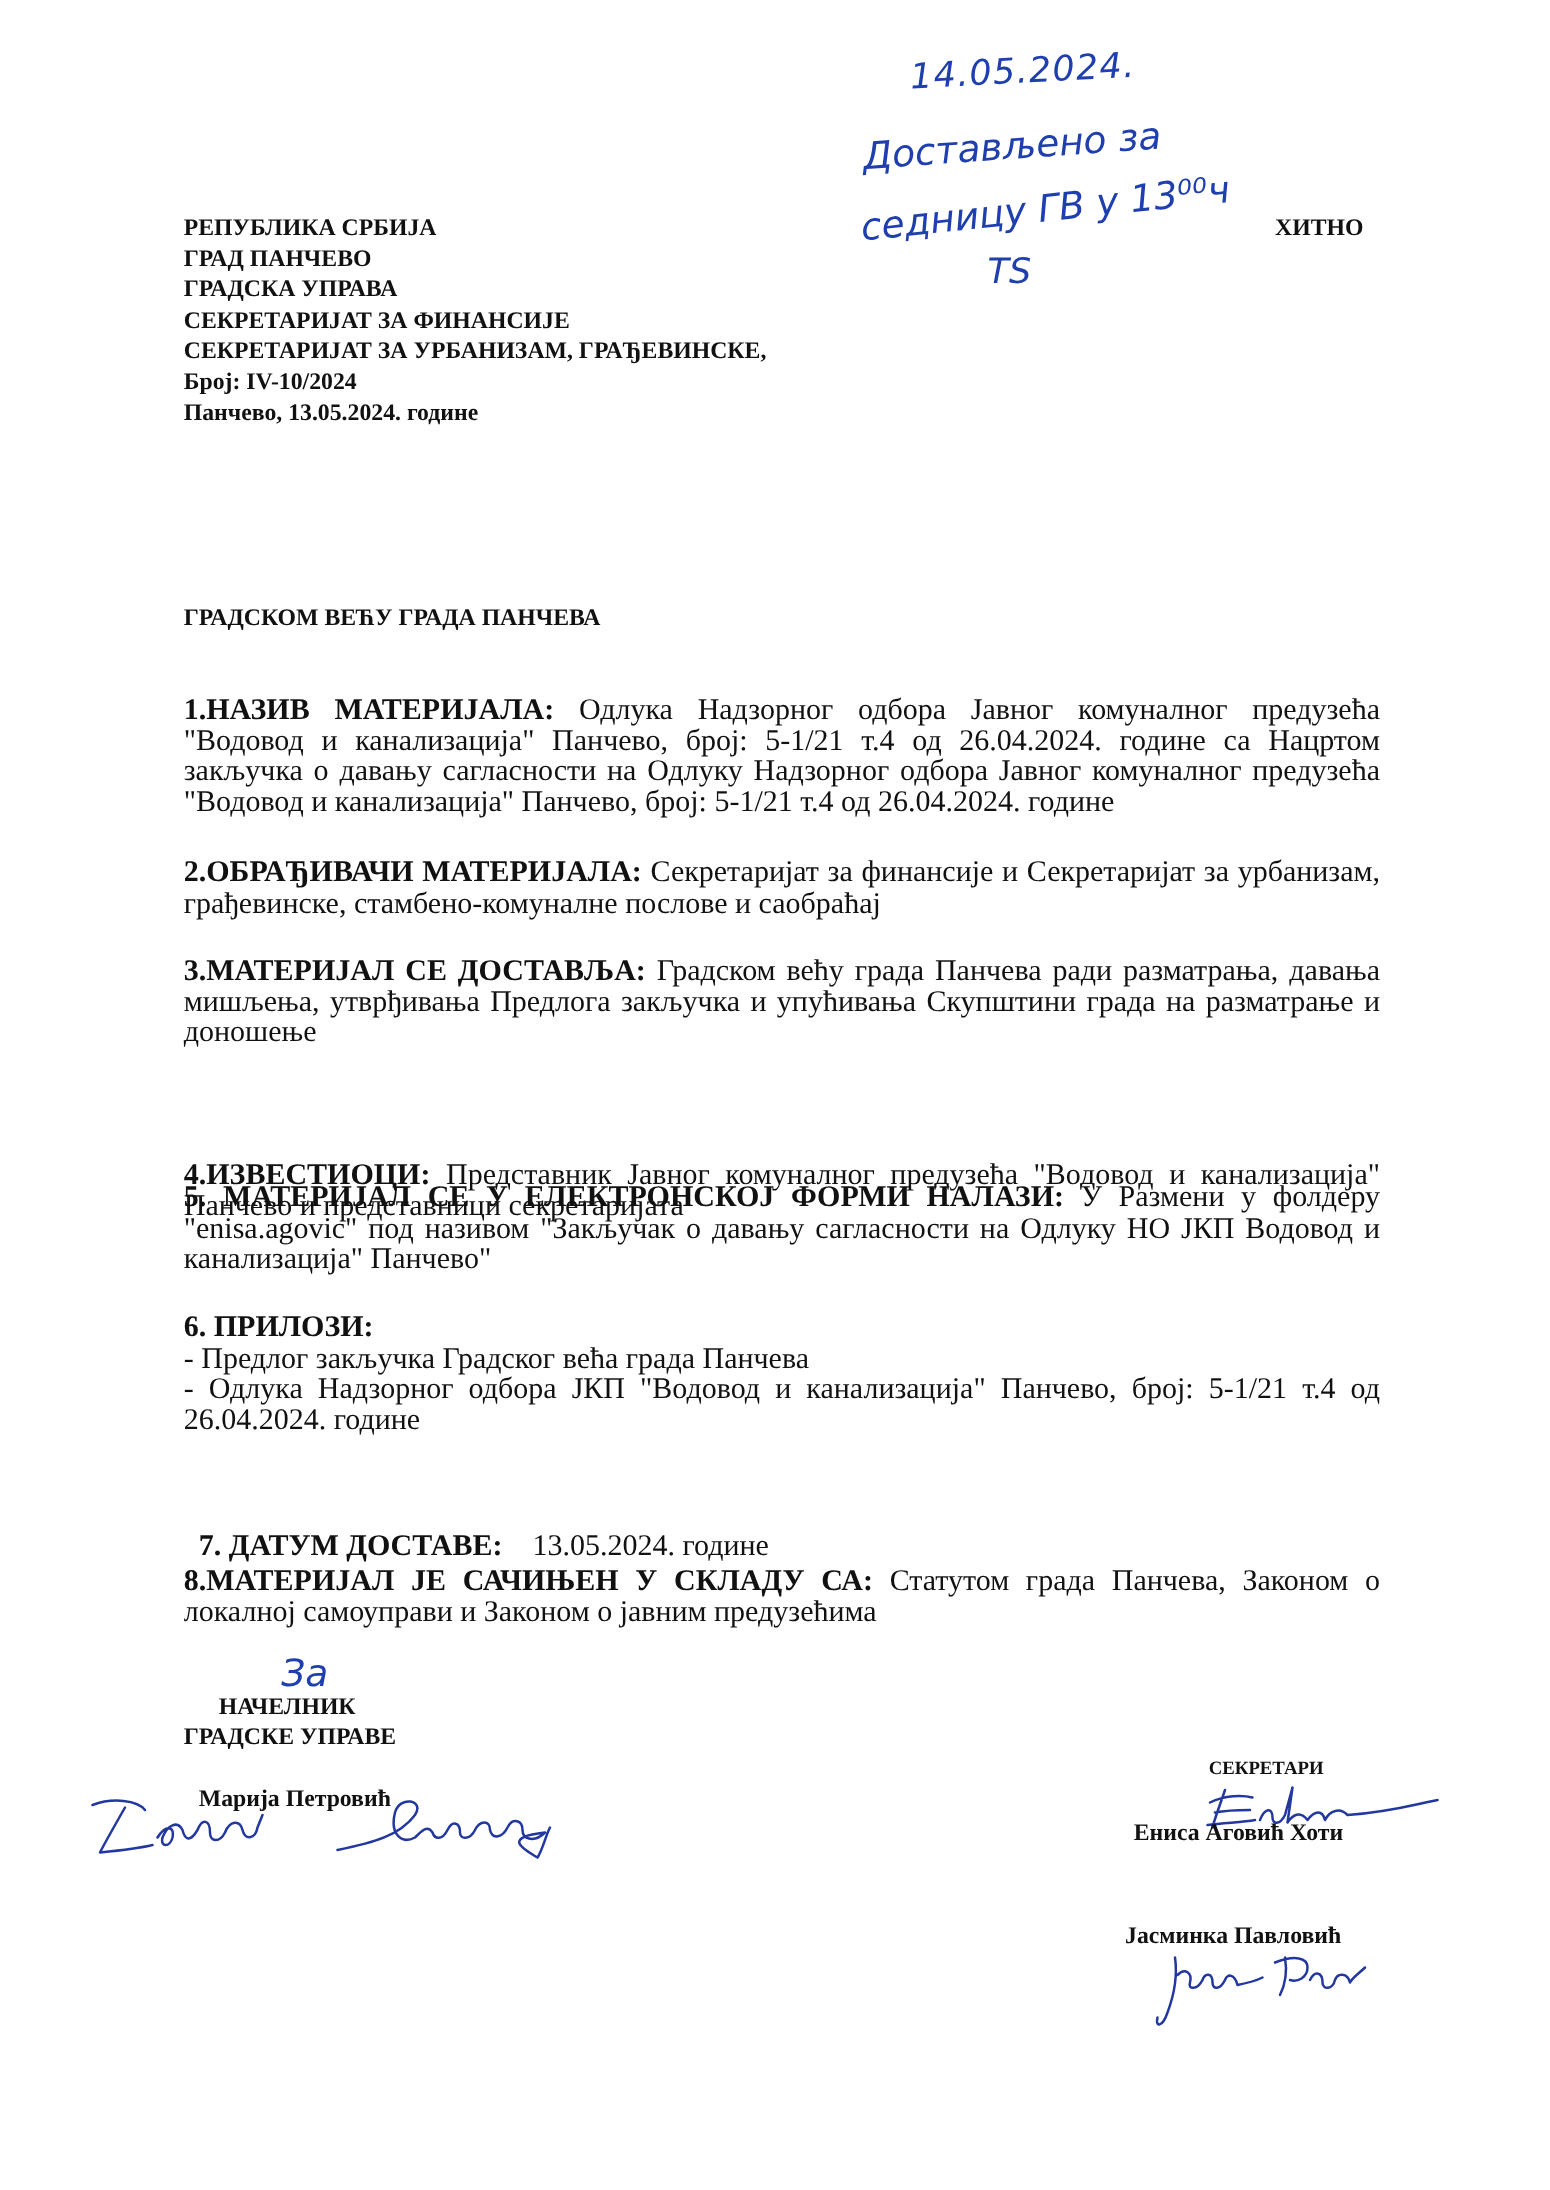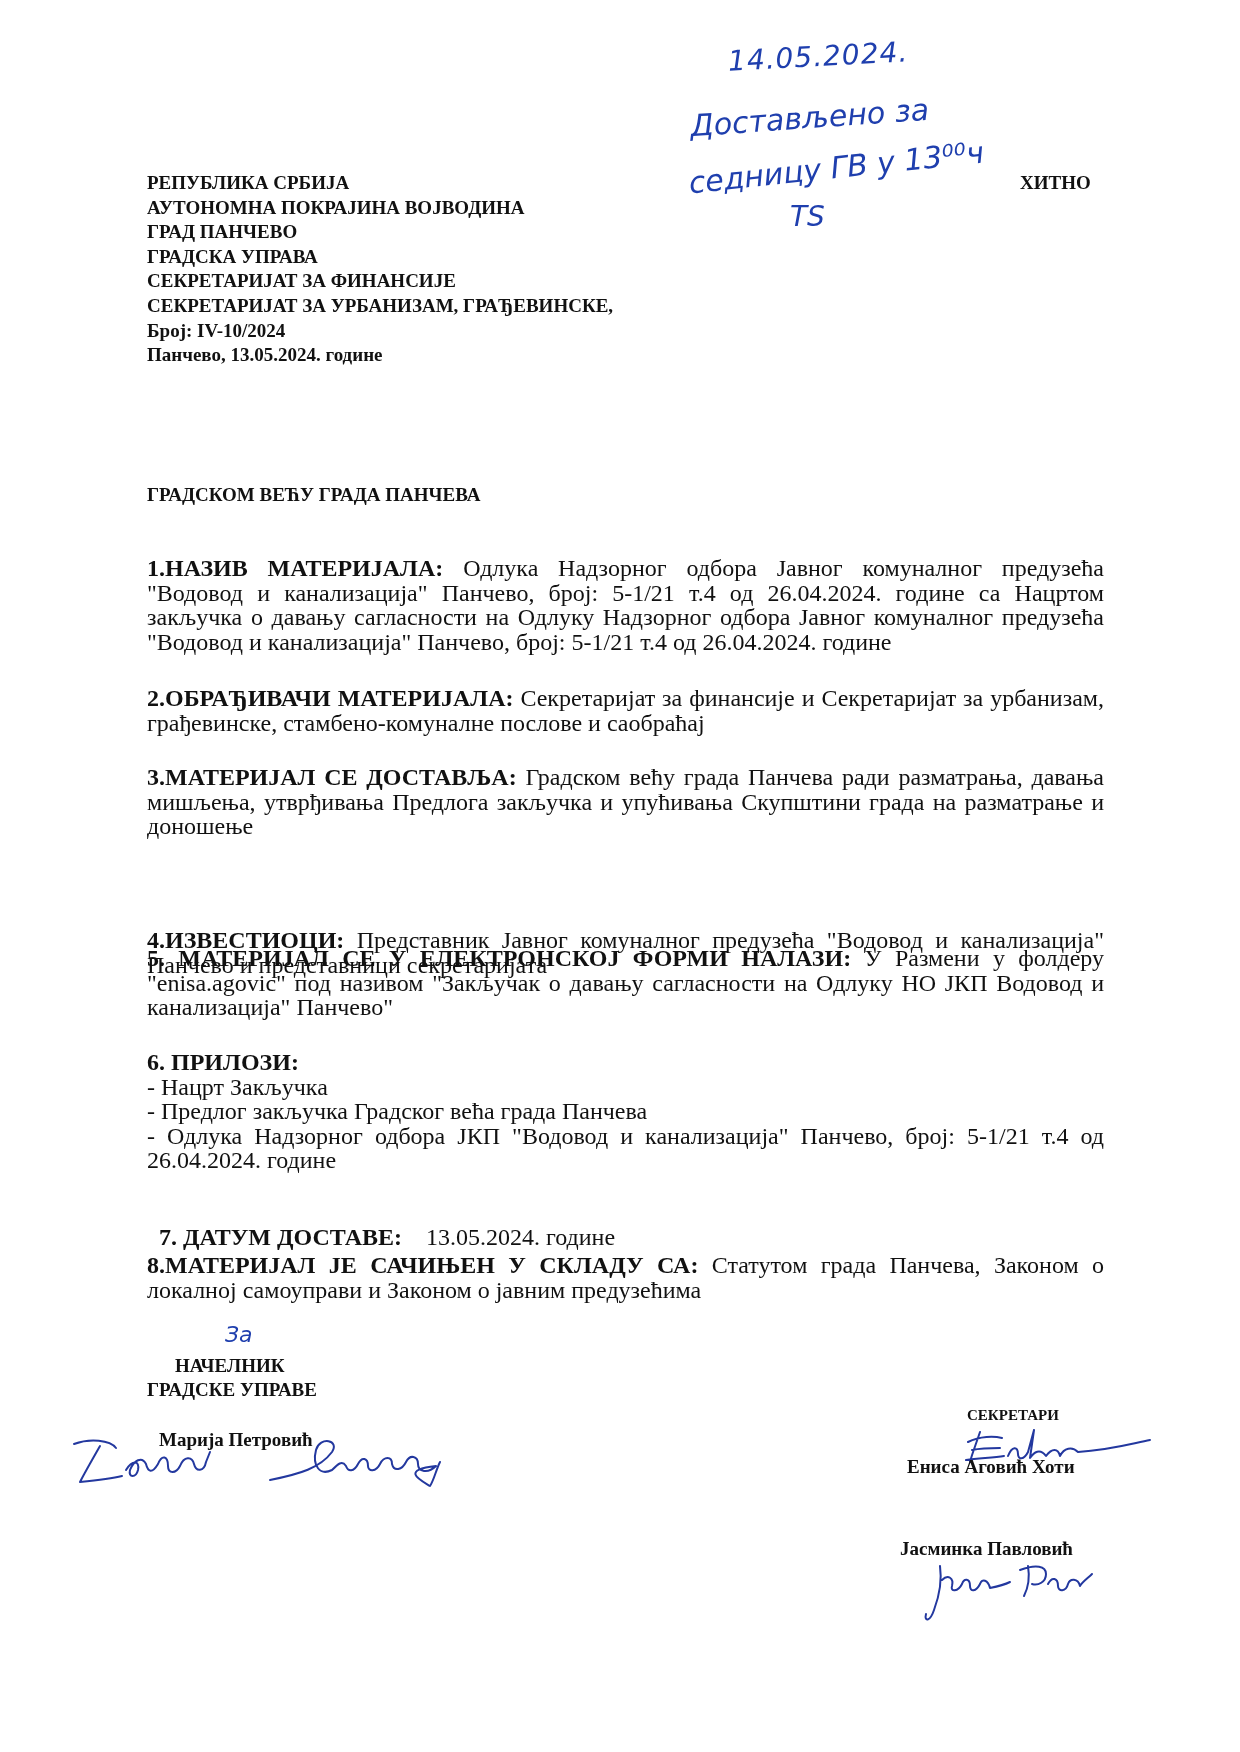--- a/index.html
+++ b/index.html
@@ -19,37 +19,36 @@
   .sig-left .title { padding-left: 28px; }
   .sig-left .name { position: absolute; left: 12px; top: 74px; white-space: nowrap; }
   .sig-right-title { left: 946px; top: 1407px; font-size: 15px; font-weight: bold; margin-left: 21px; }
   .sig-right-name1 { left: 907px; top: 1456px; font-size: 19px; font-weight: bold; white-space: nowrap; }
   .sig-right-name2 { left: 900px; top: 1538px; font-size: 19px; font-weight: bold; white-space: nowrap; }
   .ink { position: absolute; color: #1f3fae; font-family: "DejaVu Sans", sans-serif; font-style: italic; }
   .hw-date { left: 728px; top: 40px; font-size: 28px; letter-spacing: 1px; transform: rotate(-3deg); }
   .hw-line1 { left: 690px; top: 100px; font-size: 30px; transform: rotate(-4deg); }
   .hw-line2 { left: 688px; top: 150px; font-size: 30px; transform: rotate(-6deg); }
   .hw-initials { left: 790px; top: 200px; font-size: 28px; }
-  .hw-za { left: 225px; top: 1322px; font-size: 22px; text-align: center; }
+  .hw-za { left: 225px; top: 1322px; font-size: 30px; text-align: center; }
   svg.sig { position: absolute; overflow: visible; }
   svg.sig path { fill: none; stroke: #23389f; stroke-width: 2; stroke-linecap: round; stroke-linejoin: round; }
 </style>
 </head>
 <body>
 
 <div class="ink hw-date">14.05.2024.</div>
 <div class="ink hw-line1">Достављено за</div>
 <div class="ink hw-line2">седницу ГВ у 13⁰⁰ч</div>
 <div class="ink hw-initials">TS</div>
 
 <div class="abs urgent">ХИТНО</div>
 
 <div class="abs header-block">
   <div>РЕПУБЛИКА СРБИЈА</div>
-  <div>АУТОНОМНА ПОКРАЈИНА ВОЈВОДИНА</div>
   <div>ГРАД ПАНЧЕВО</div>
   <div>ГРАДСКА УПРАВА</div>
   <div>СЕКРЕТАРИЈАТ ЗА ФИНАНСИЈЕ</div>
   <div>СЕКРЕТАРИЈАТ ЗА УРБАНИЗАМ, ГРАЂЕВИНСКЕ,</div>
   <div>Број: IV-10/2024</div>
   <div>Панчево, 13.05.2024. године</div>
 </div>
 
 <div class="abs addressee">ГРАДСКОМ ВЕЋУ ГРАДА ПАНЧЕВА</div>
 
@@ -69,21 +68,20 @@
   <span class="label">4.ИЗВЕСТИОЦИ:</span><span> Представник Јавног комуналног предузећа "Водовод и канализација" Панчево и представници секретаријата</span>
 </div>
 
 <div class="section" style="top:946px;">
   <span class="label">5. МАТЕРИЈАЛ СЕ У ЕЛЕКТРОНСКОЈ ФОРМИ НАЛАЗИ:</span><span> У Размени у фолдеру "enisa.agovic" под називом "Закључак о давању сагласности на Одлуку НО ЈКП Водовод и канализација" Панчево"</span>
 </div>
 
 <div class="section" style="top:1050px;">
   <div class="label">6. ПРИЛОЗИ:</div>
   <ul class="att-list">
-    <li>- Нацрт Закључка</li>
     <li>- Предлог закључка Градског већа града Панчева</li>
     <li>- Одлука Надзорног одбора ЈКП "Водовод и канализација" Панчево, број: 5-1/21 т.4 од 26.04.2024. године</li>
   </ul>
 </div>
 
 <div class="section" style="top:1200px; white-space:pre;">
   <span class="label">7. ДАТУМ ДОСТАВЕ:</span><span>    13.05.2024. године</span>
 </div>
 
 <div class="section" style="top:1253px;">

